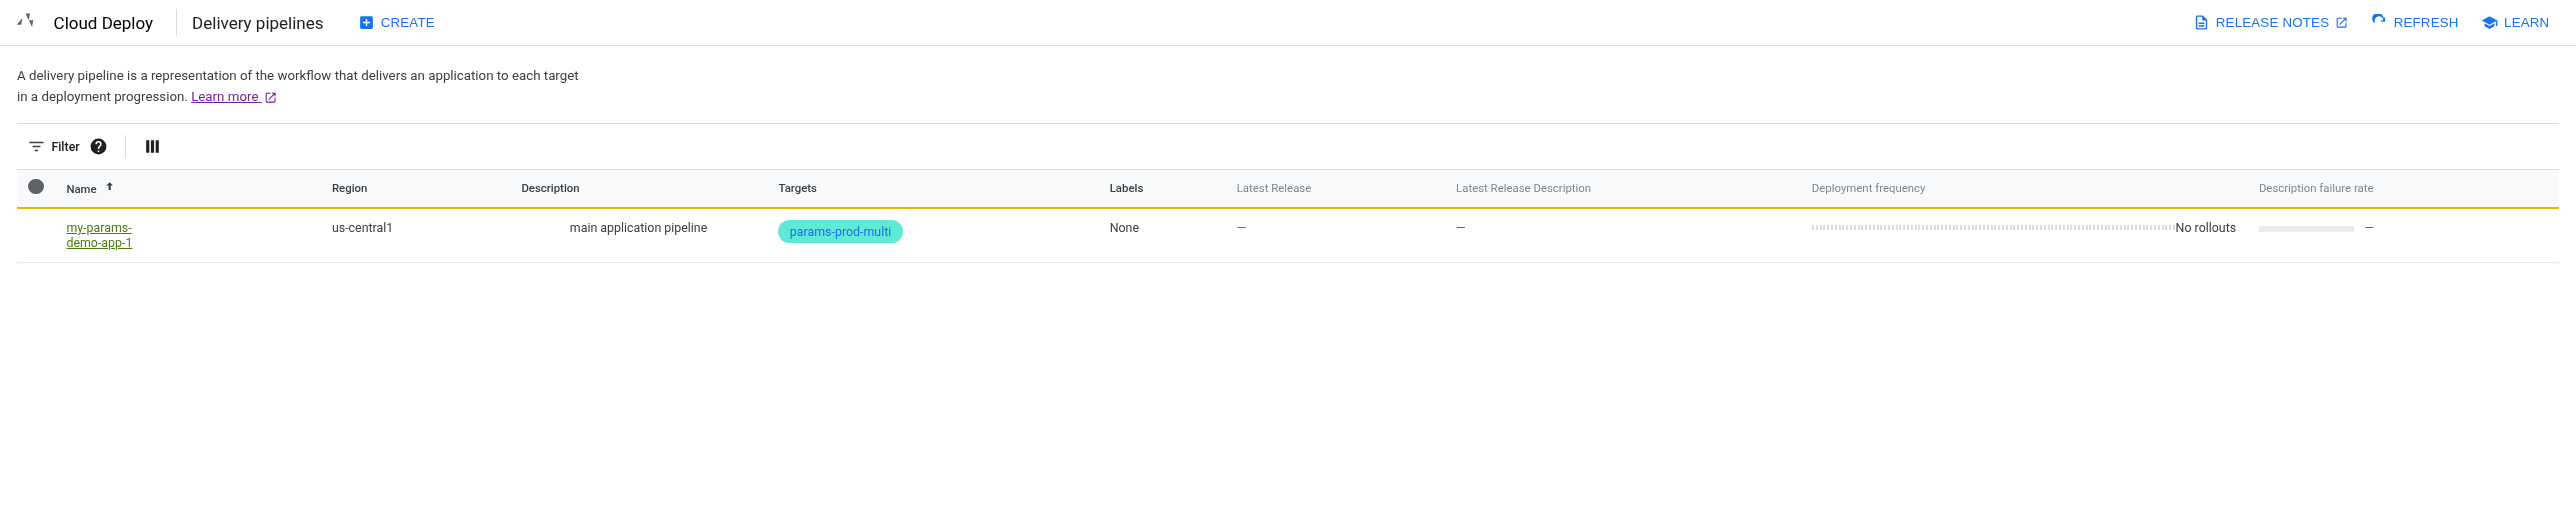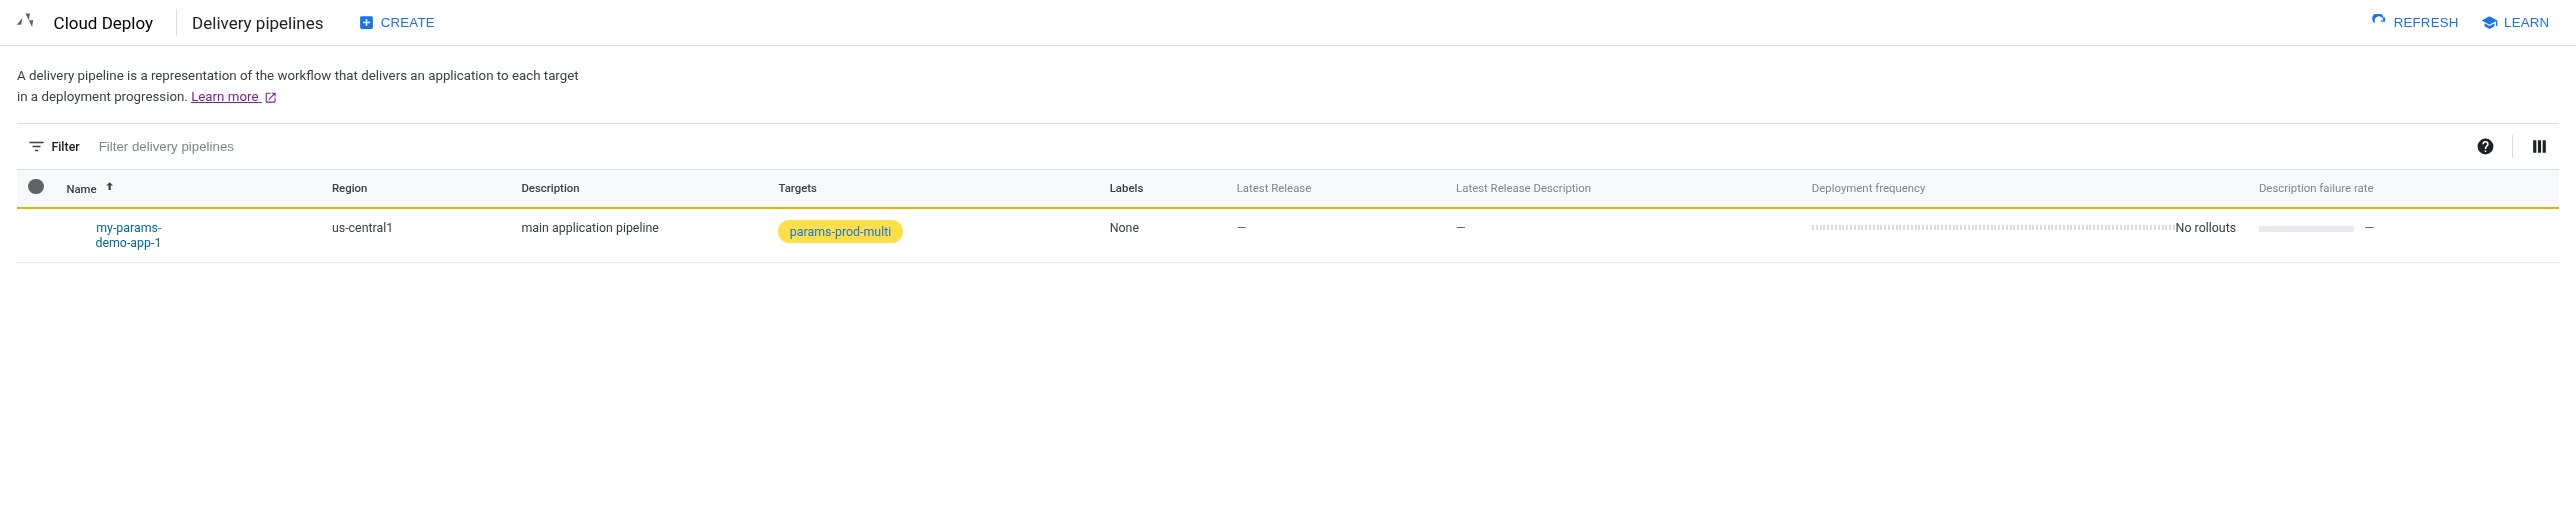--- a/index.html
+++ b/index.html
@@ -11,36 +11,36 @@
 .page-title { font-size: 17px; color: #202124; padding-left: 7.6px; padding-right: 23px; }
 .hbtn { display: inline-flex; align-items: center; gap: 5.7px; color: #1a73e8; font-size: 13.3px; font-weight: 500; letter-spacing: 0.2px; text-transform: uppercase; padding: 7.6px 11.4px; cursor: pointer; border: none; background: none; }
 .hbtn svg { fill: #1a73e8; }
 .spacer { flex: 1; }
 .description-block { padding: 19px 17px 15.2px 17px; font-size: 13.3px; color: #3c4043; max-width: 609px; line-height: 1.6; }
 .learn-link { color: #7b1fa2; text-decoration: underline; cursor: pointer; }
 .learn-link svg { fill: #7b1fa2; vertical-align: middle; margin-left: 1.9px; }
 .table-wrap { border-top: 1px solid #dadce0; margin: 0 17px; }
 .filter-bar { display: flex; align-items: center; height: 46px; padding: 0 7.6px; border-bottom: 1px solid #dadce0; }
 .filter-icon { width: 23px; height: 23px; display: flex; align-items: center; justify-content: center; margin-right: 3.8px; }
-.filter-label { font-weight: 500; margin-right: 19px; font-size: 12.4px; }
+.filter-label { font-weight: 500; margin-right: 7px; font-size: 12.4px; }
 .filter-input { border: none; outline: none; font-size: 13.3px; flex: 1; color: #3c4043; }
 .filter-input::placeholder { color: #80868b; }
 .table-actions { display: flex; align-items: center; gap: 15.2px; }
 .table-actions .vdiv2 { width: 1px; height: 23px; background: #dadce0; }
 .icon-btn { width: 23px; height: 23px; cursor: pointer; display: flex; align-items: center; justify-content: center; }
 table { width: 100%; border-collapse: collapse; }
 thead tr { height: 38px; background: #f8f9fa; border-bottom: 2px solid #eab308; }
 th { text-align: left; font-size: 11.4px; font-weight: 500; color: #3c4043; padding: 0 11.4px; white-space: nowrap; }
 th.dim { color: #80868b; font-weight: 400; }
 tbody tr { border-bottom: 1px solid #e8eaed; }
 td { padding: 11.4px; font-size: 12.4px; color: #3c4043; vertical-align: top; }
 .checkbox-cell { width: 38px; text-align: center; }
 .radio { width: 15.2px; height: 15.2px; border-radius: 50%; background: #5f6368; display: inline-block; }
-.pipeline-link { color: #0369a1; cursor: pointer; word-break: break-word; display: inline-block; max-width: 95px; text-align: right; }
-.chip { display: inline-block; background: #fde047; color: #1a73e8; padding: 3.8px 11.4px; border-radius: 11.4px; font-size: 12.4px; cursor: pointer; }
+.pipeline-link { color: #4d7c0f; text-decoration: underline; cursor: pointer; word-break: break-word; display: inline-block; max-width: 95px; }
+.chip { display: inline-block; background: #5eead4; color: #1a73e8; padding: 3.8px 11.4px; border-radius: 11.4px; font-size: 12.4px; cursor: pointer; }
 .sort-arrow { margin-left: 3.8px; }
 .freq-cell { display: flex; align-items: center; gap: 1px; }
 .freq-bar { flex: 1; height: 5.7px; background: repeating-linear-gradient(90deg, #dadce0 0 1.9px, transparent 1.9px 3.8px); min-width: 114px; }
 .failure-bar { width: 95px; height: 5.7px; background: #e8eaed; display: inline-block; vertical-align: middle; margin-right: 7.6px; }
 .dash { color: #5f6368; }
 </style>
 </head>
 <body>
 
 <div class="header">
@@ -52,20 +52,29 @@
   <span class="product-name">Cloud Deploy</span>
   <span class="vdiv"></span>
   <span class="page-title">Delivery pipelines</span>
   <button class="hbtn">
     <svg width="17" height="17" viewBox="0 0 24 24">
         <path d="M19 3H5a2 2 0 00-2 2v14a2 2 0 002 2h14a2 2 0 002-2V5a2 2 0 00-2-2zm-2 10h-4v4h-2v-4H7v-2h4V7h2v4h4v2z"></path>
       </svg>
     <span>Create</span>
   </button>
   <span class="spacer"></span>
+  <button class="hbtn">
+    <svg width="17" height="17" viewBox="0 0 24 24">
+        <path d="M14 2H6a2 2 0 00-2 2v16a2 2 0 002 2h12a2 2 0 002-2V8l-6-6zM6 20V4h7v5h5v11H6zm2-4h8v2H8v-2zm0-4h8v2H8v-2z"></path>
+      </svg>
+    <span>Release Notes</span>
+    <svg width="13.3" height="13.3" viewBox="0 0 24 24">
+        <path d="M14 3v2h3.59L7.76 14.83l1.41 1.41L19 6.41V10h2V3h-7zM19 19H5V5h7V3H5a2 2 0 00-2 2v14a2 2 0 002 2h14a2 2 0 002-2v-7h-2v7z"></path>
+      </svg>
+  </button>
   <button class="hbtn">
     <svg width="17" height="17" viewBox="0 0 24 24">
         <path d="M17.65 6.35A8 8 0 104 12h2a6 6 0 1111.3-3H14v2h6V5h-2.35z"></path>
       </svg>
     <span>Refresh</span>
   </button>
   <button class="hbtn">
     <svg width="17" height="17" viewBox="0 0 24 24">
         <path d="M12 3L1 9l11 6 9-4.91V17h2V9L12 3zM5 13.18v4L12 21l7-3.82v-4L12 17l-7-3.82z"></path>
       </svg>
@@ -84,21 +93,20 @@
 </div>
 
 <div class="table-wrap">
   <div class="filter-bar">
     <span class="filter-icon">
       <svg width="19" height="19" viewBox="0 0 24 24" fill="#3c4043">
           <path d="M3 6h18v2H3V6zm4 5h10v2H7v-2zm3 5h4v2h-4v-2z"></path>
         </svg>
     </span>
     <span class="filter-label">Filter</span>
-    <input class="filter-input" placeholder="Filter delivery pipelines" style="">
     <div class="table-actions">
       <span class="icon-btn">
         <svg width="19" height="19" viewBox="0 0 24 24" fill="#202124">
             <path d="M12 2a10 10 0 100 20 10 10 0 000-20zm1 17h-2v-2h2v2zm2.07-7.75l-.9.92C13.45 12.9 13 13.5 13 15h-2v-.5c0-1.1.45-2.1 1.17-2.83l1.24-1.26A2 2 0 0012 7a2 2 0 00-2 2H8a4 4 0 118 0c0 .88-.36 1.68-.93 2.25z"></path>
           </svg>
       </span>
       <span class="vdiv2"></span>
       <span class="icon-btn">
         <svg width="19" height="19" viewBox="0 0 24 24" fill="#202124">
             <path d="M4 4h4v16H4V4zm6 0h4v16h-4V4zm6 0h4v16h-4V4z"></path>
@@ -127,21 +135,21 @@
         <th class="dim">Latest Release Description</th>
         <th class="dim">Deployment frequency</th>
         <th class="dim">Description failure rate</th>
       </tr>
     </thead>
     <tbody>
       <tr>
         <td class="checkbox-cell"></td>
         <td><a class="pipeline-link">my-params-demo-app-1</a></td>
         <td>us-central1</td>
-        <td style="max-width:114px;">main application pipeline</td>
+        <td style="max-width:114px;text-align:center;">main application pipeline</td>
         <td><span class="chip">params-prod-multi</span></td>
         <td>None</td>
         <td class="dash">—</td>
         <td class="dash">—</td>
         <td>
           <div class="freq-cell">
             <span class="freq-bar"></span>
             <span>No rollouts</span>
           </div>
         </td>

